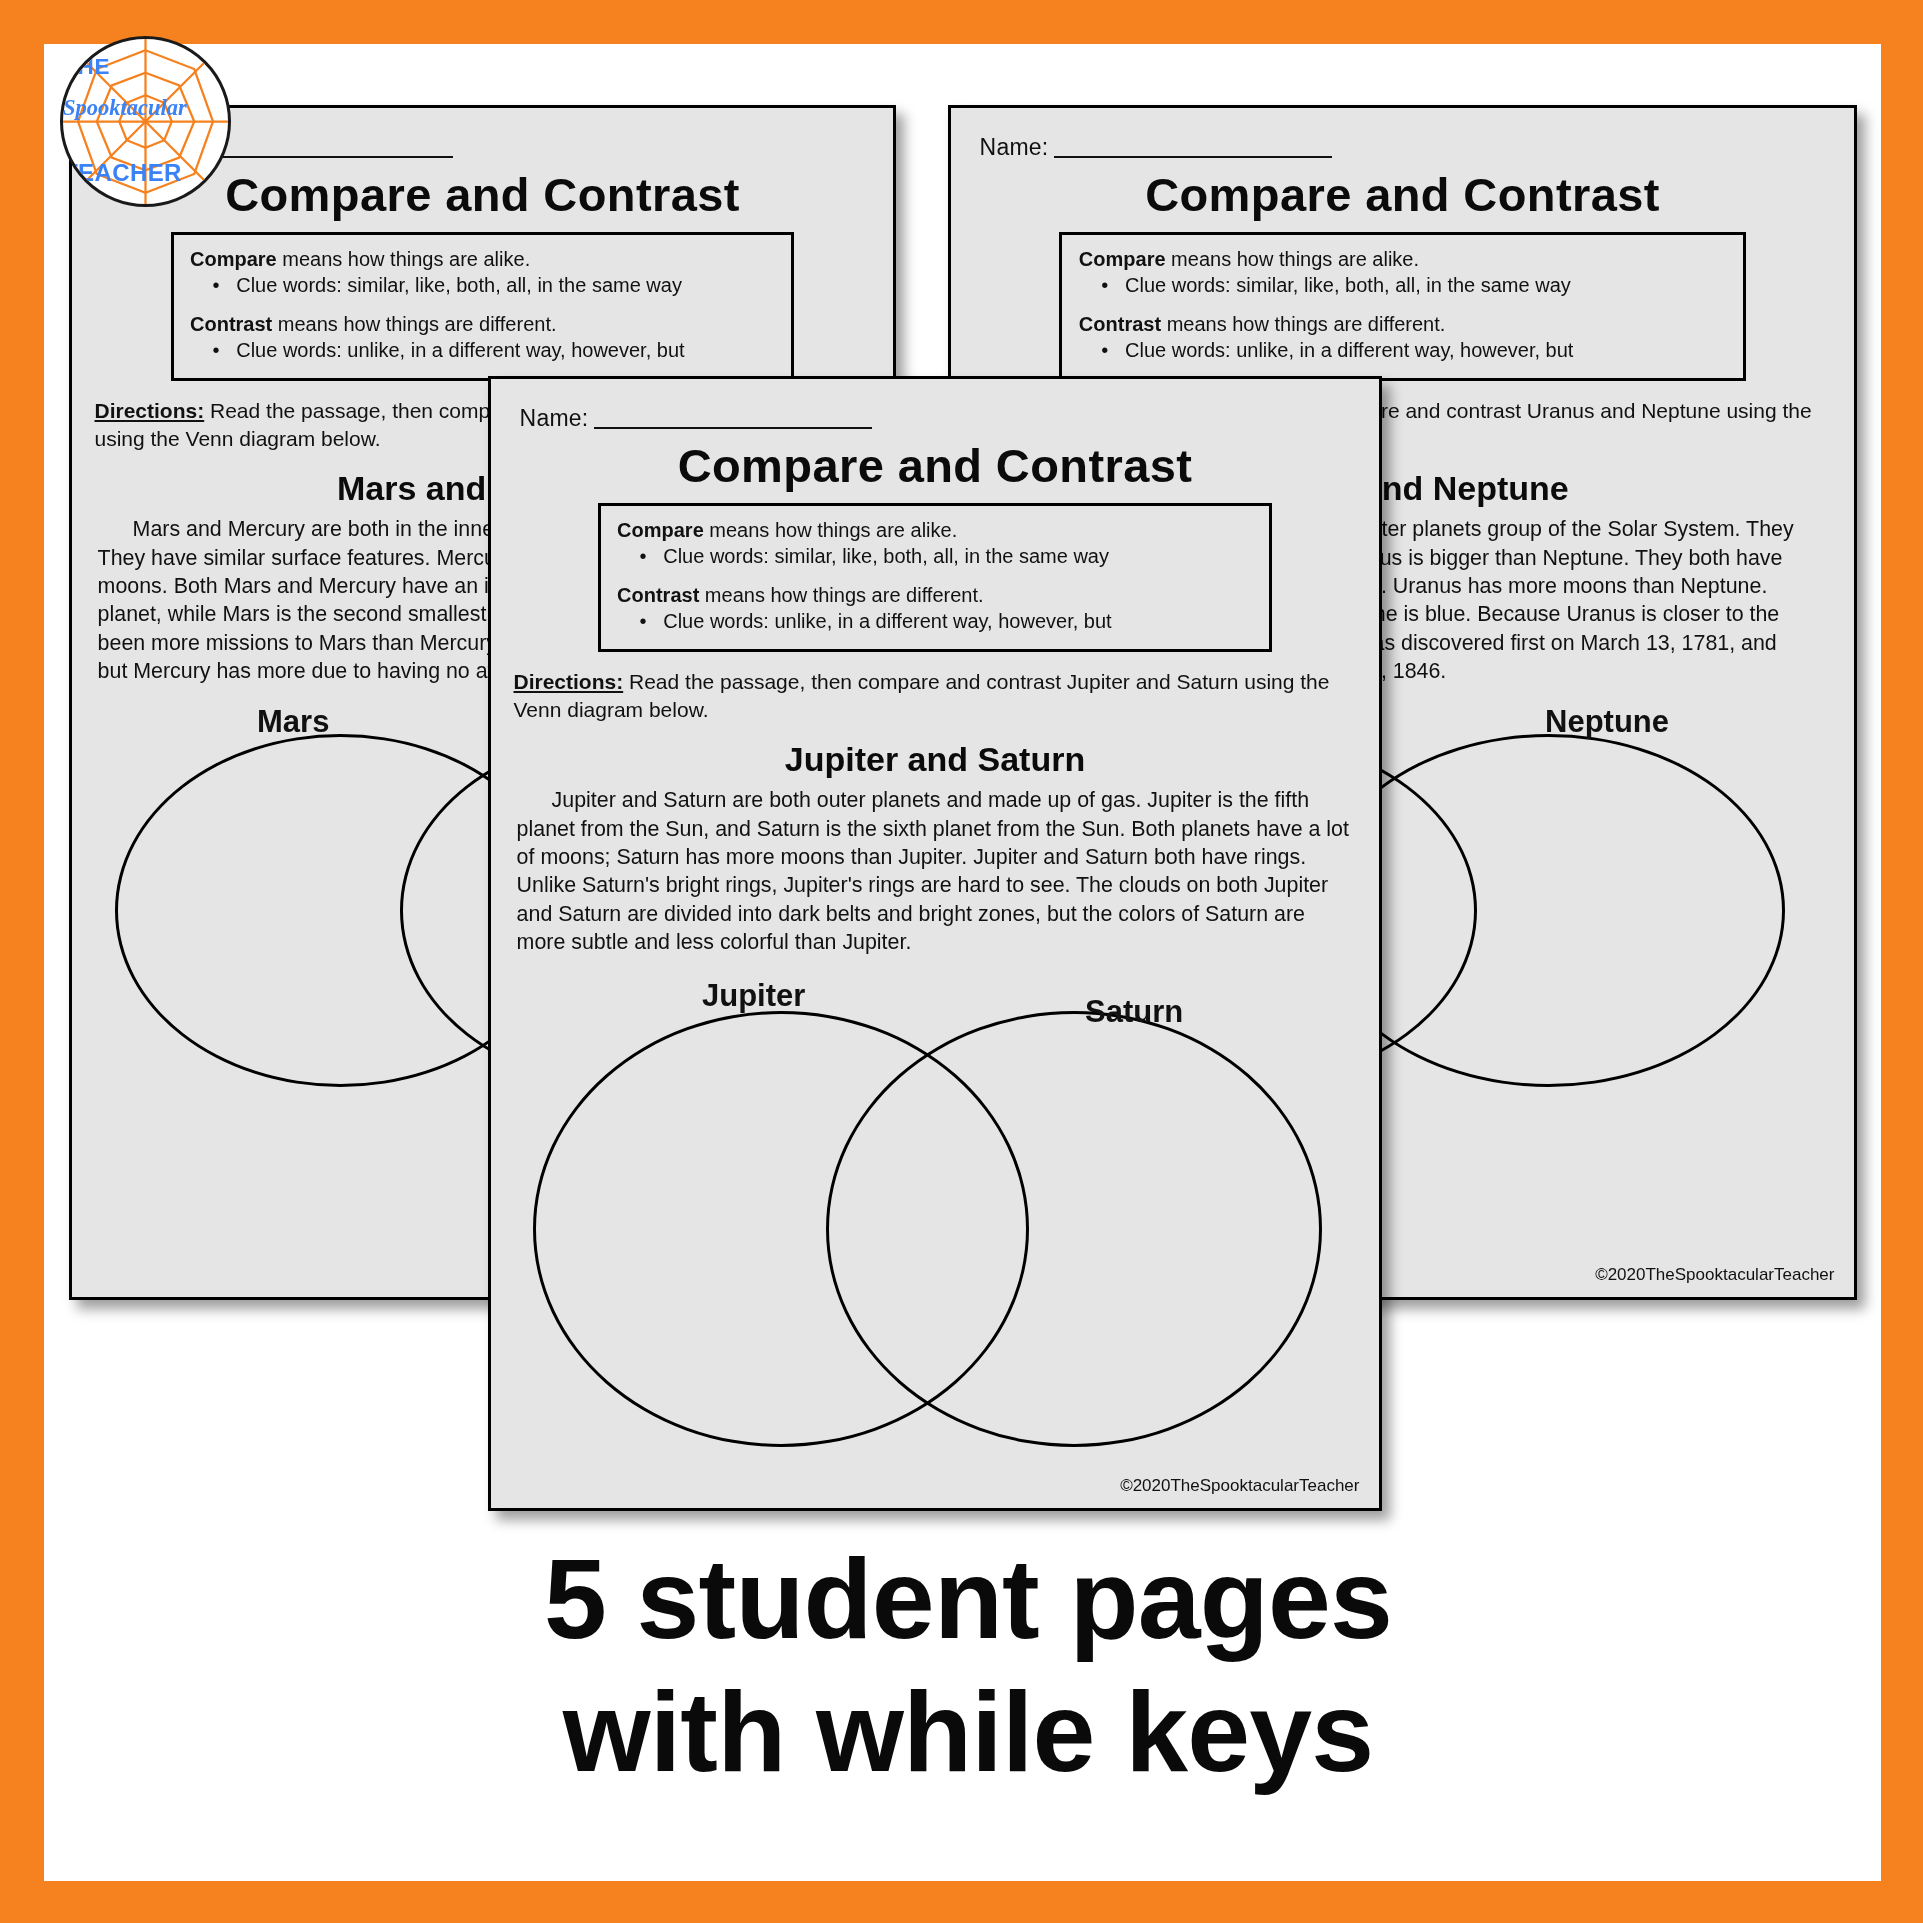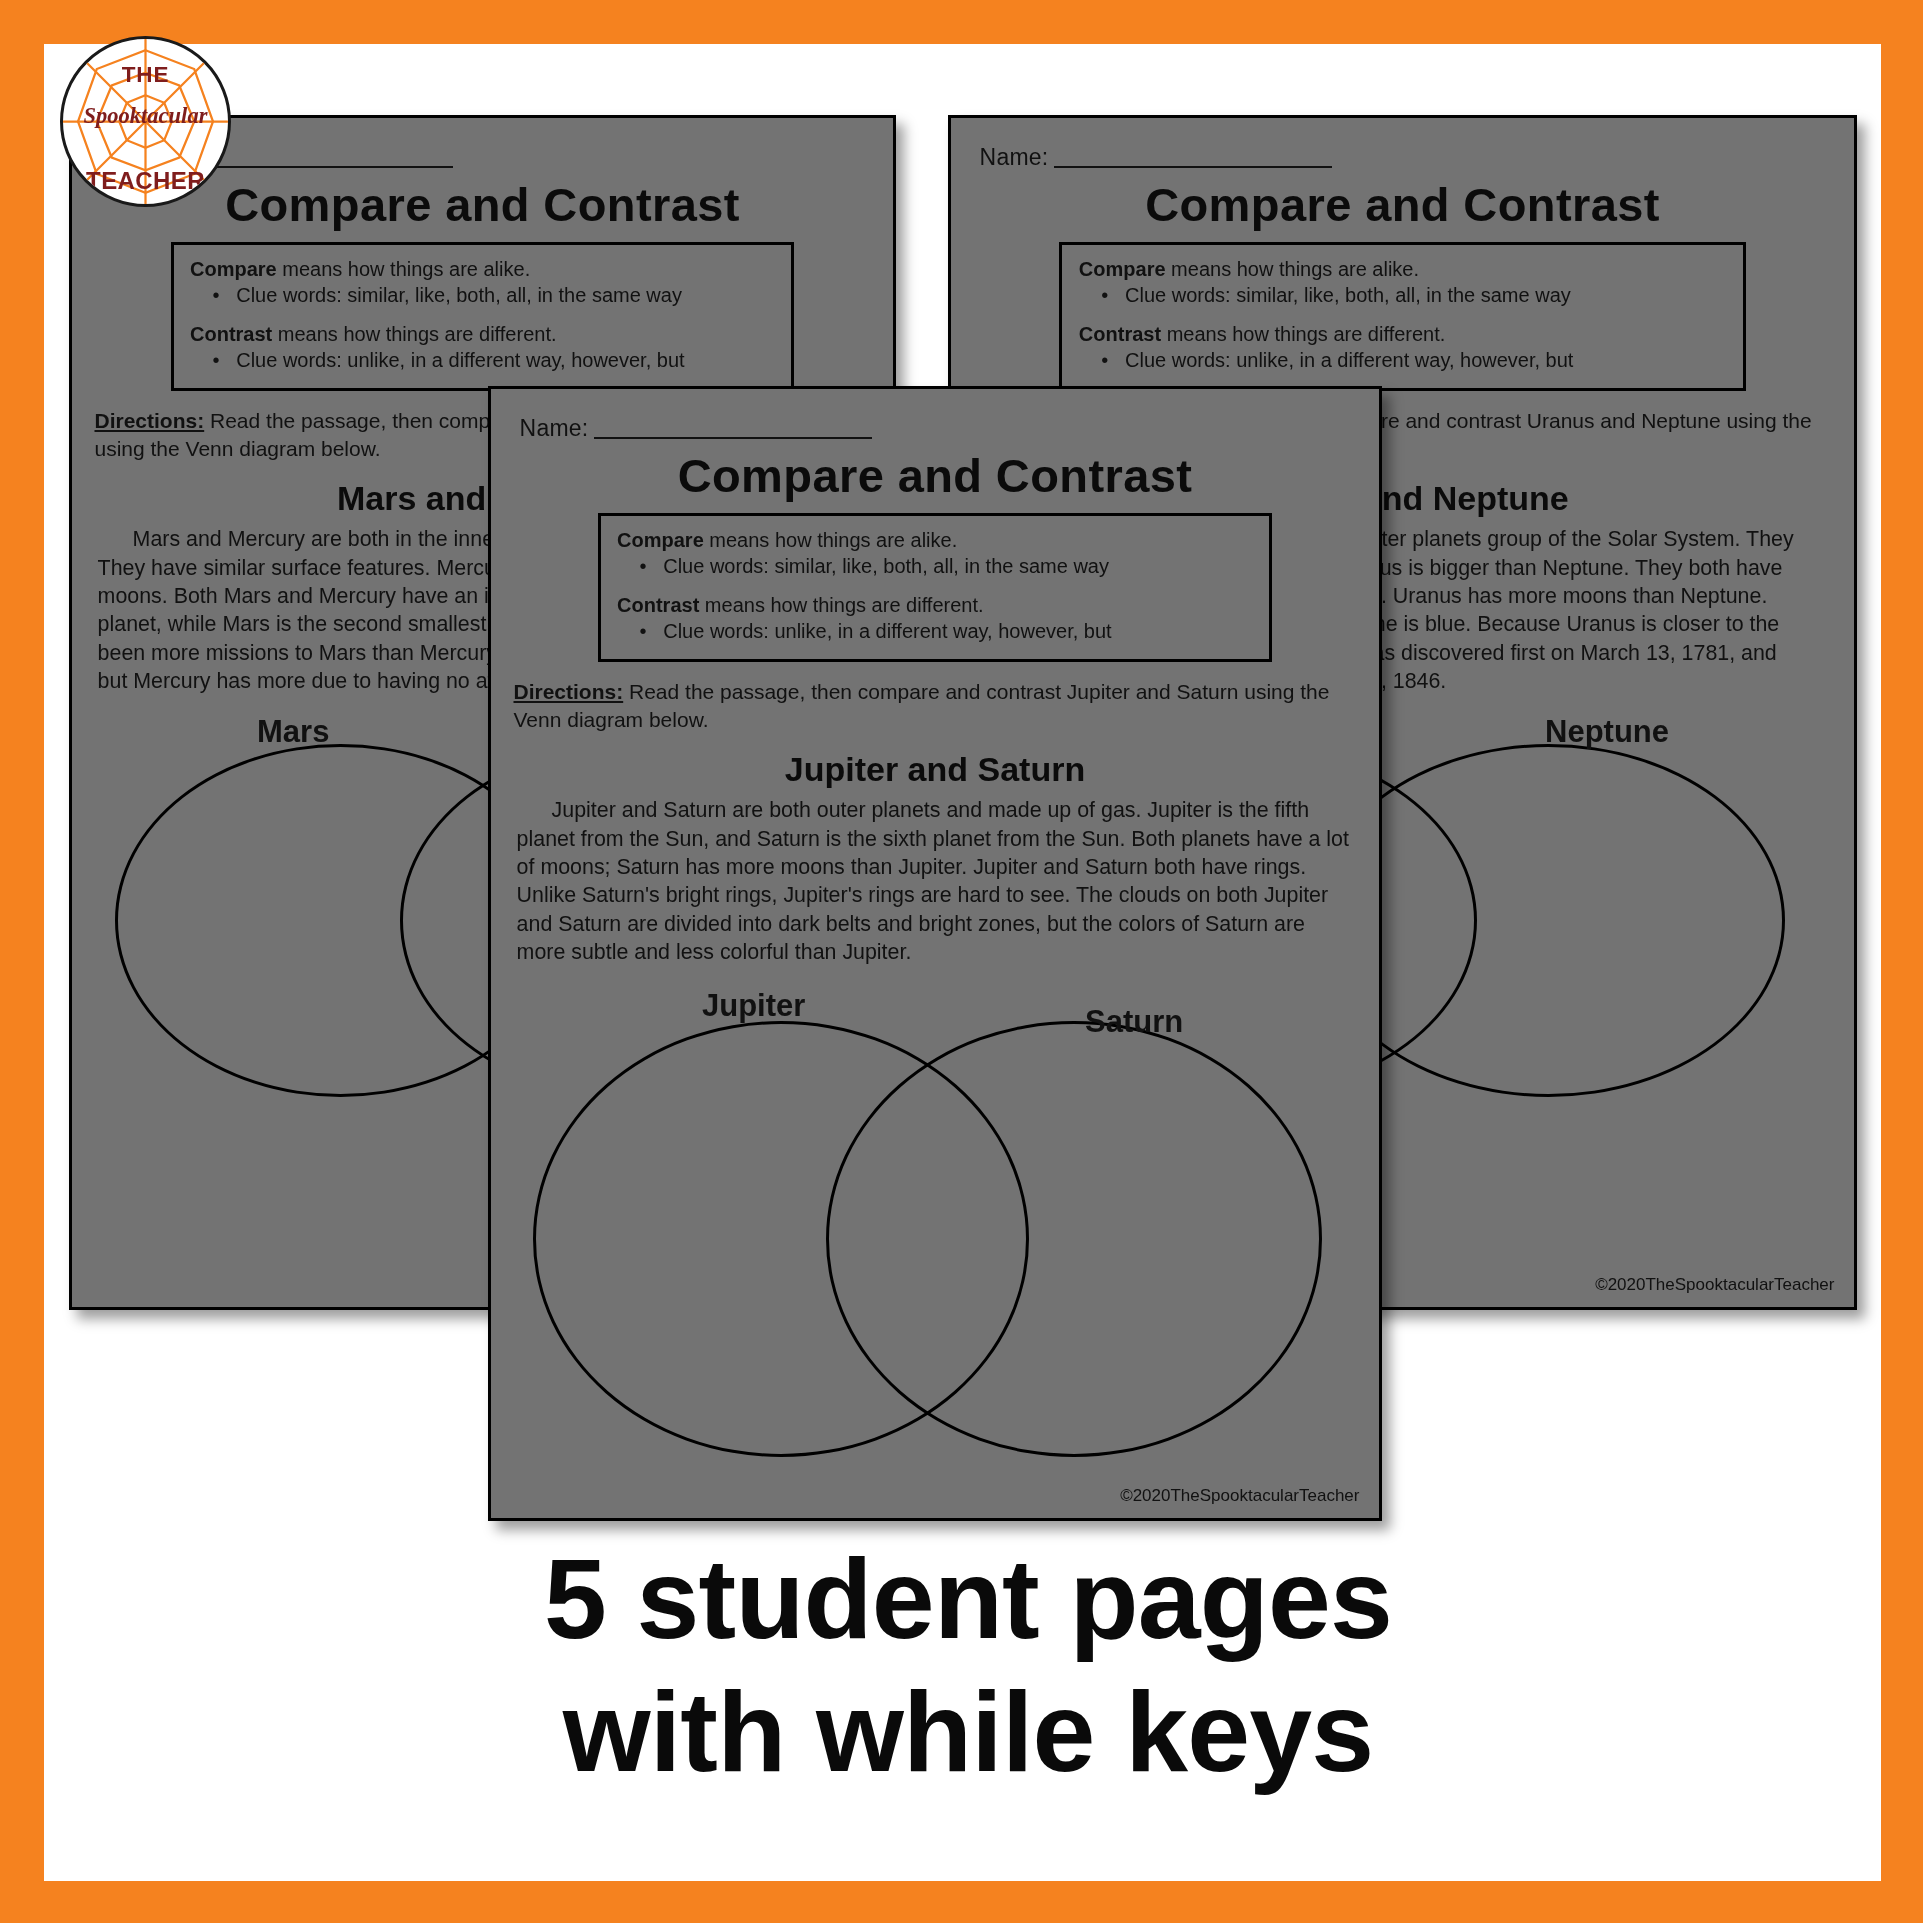--- a/index.html
+++ b/index.html
@@ -26,26 +26,25 @@
     position: absolute;
     left: 44px; top: 44px;
     width: 1837px; height: 1837px;
     background: #ffffff;
     box-sizing: border-box;
   }
 
   
   .sheet {
     position: absolute;
-    background: #737373;
+    background: #e5e5e5;
     border: 3.8px solid #000000;
     box-sizing: border-box;
     box-shadow: 7.5px 9px 12px rgba(0,0,0,0.38);
     overflow: hidden;
-    margin-top: 10px;
   }
   #sheet-mars   { left: 69px;  top: 105px;  width: 827px; height: 1195px; z-index: 2; }
   #sheet-uranus { left: 948px; top: 105px; width: 909px; height: 1195px; z-index: 3; }
   #sheet-jupiter{ left: 488px; top: 376px;  width: 894px; height: 1135px; z-index: 4; }
 
   .name-line {
     font-size: 23px;
     color: #111;
     margin: 25.6px 0 0 28.6px;
     letter-spacing: 0.2px;
@@ -149,24 +148,23 @@
     border-radius: 50%;
     background: #ffffff;
     border: 3.8px solid #1a1a1a;
     z-index: 9;
     overflow: hidden;
   }
   .logo svg { position: absolute; left: 0; top: 0; }
   .logo .l1, .logo .l2, .logo .l3 {
     position: absolute;
     width: 100%;
-    text-align: center;
-    color: #7f1d1d;
+    text-align: left;
+    color: #3b82f6;
     font-weight: 700;
-    margin-top: 8px;
   }
   .logo .l1 { top: 15px;  font-size: 22.5px; letter-spacing: 0.8px; }
   .logo .l2 { top: 56px;  font-size: 22.5px; font-style: italic; font-family: "Liberation Serif", serif; }
   .logo .l3 { top: 120px; font-size: 24px; letter-spacing: 0.4px; }
 
   
   .caption {
     position: absolute;
     left: 12px;
     top: 1533px;

